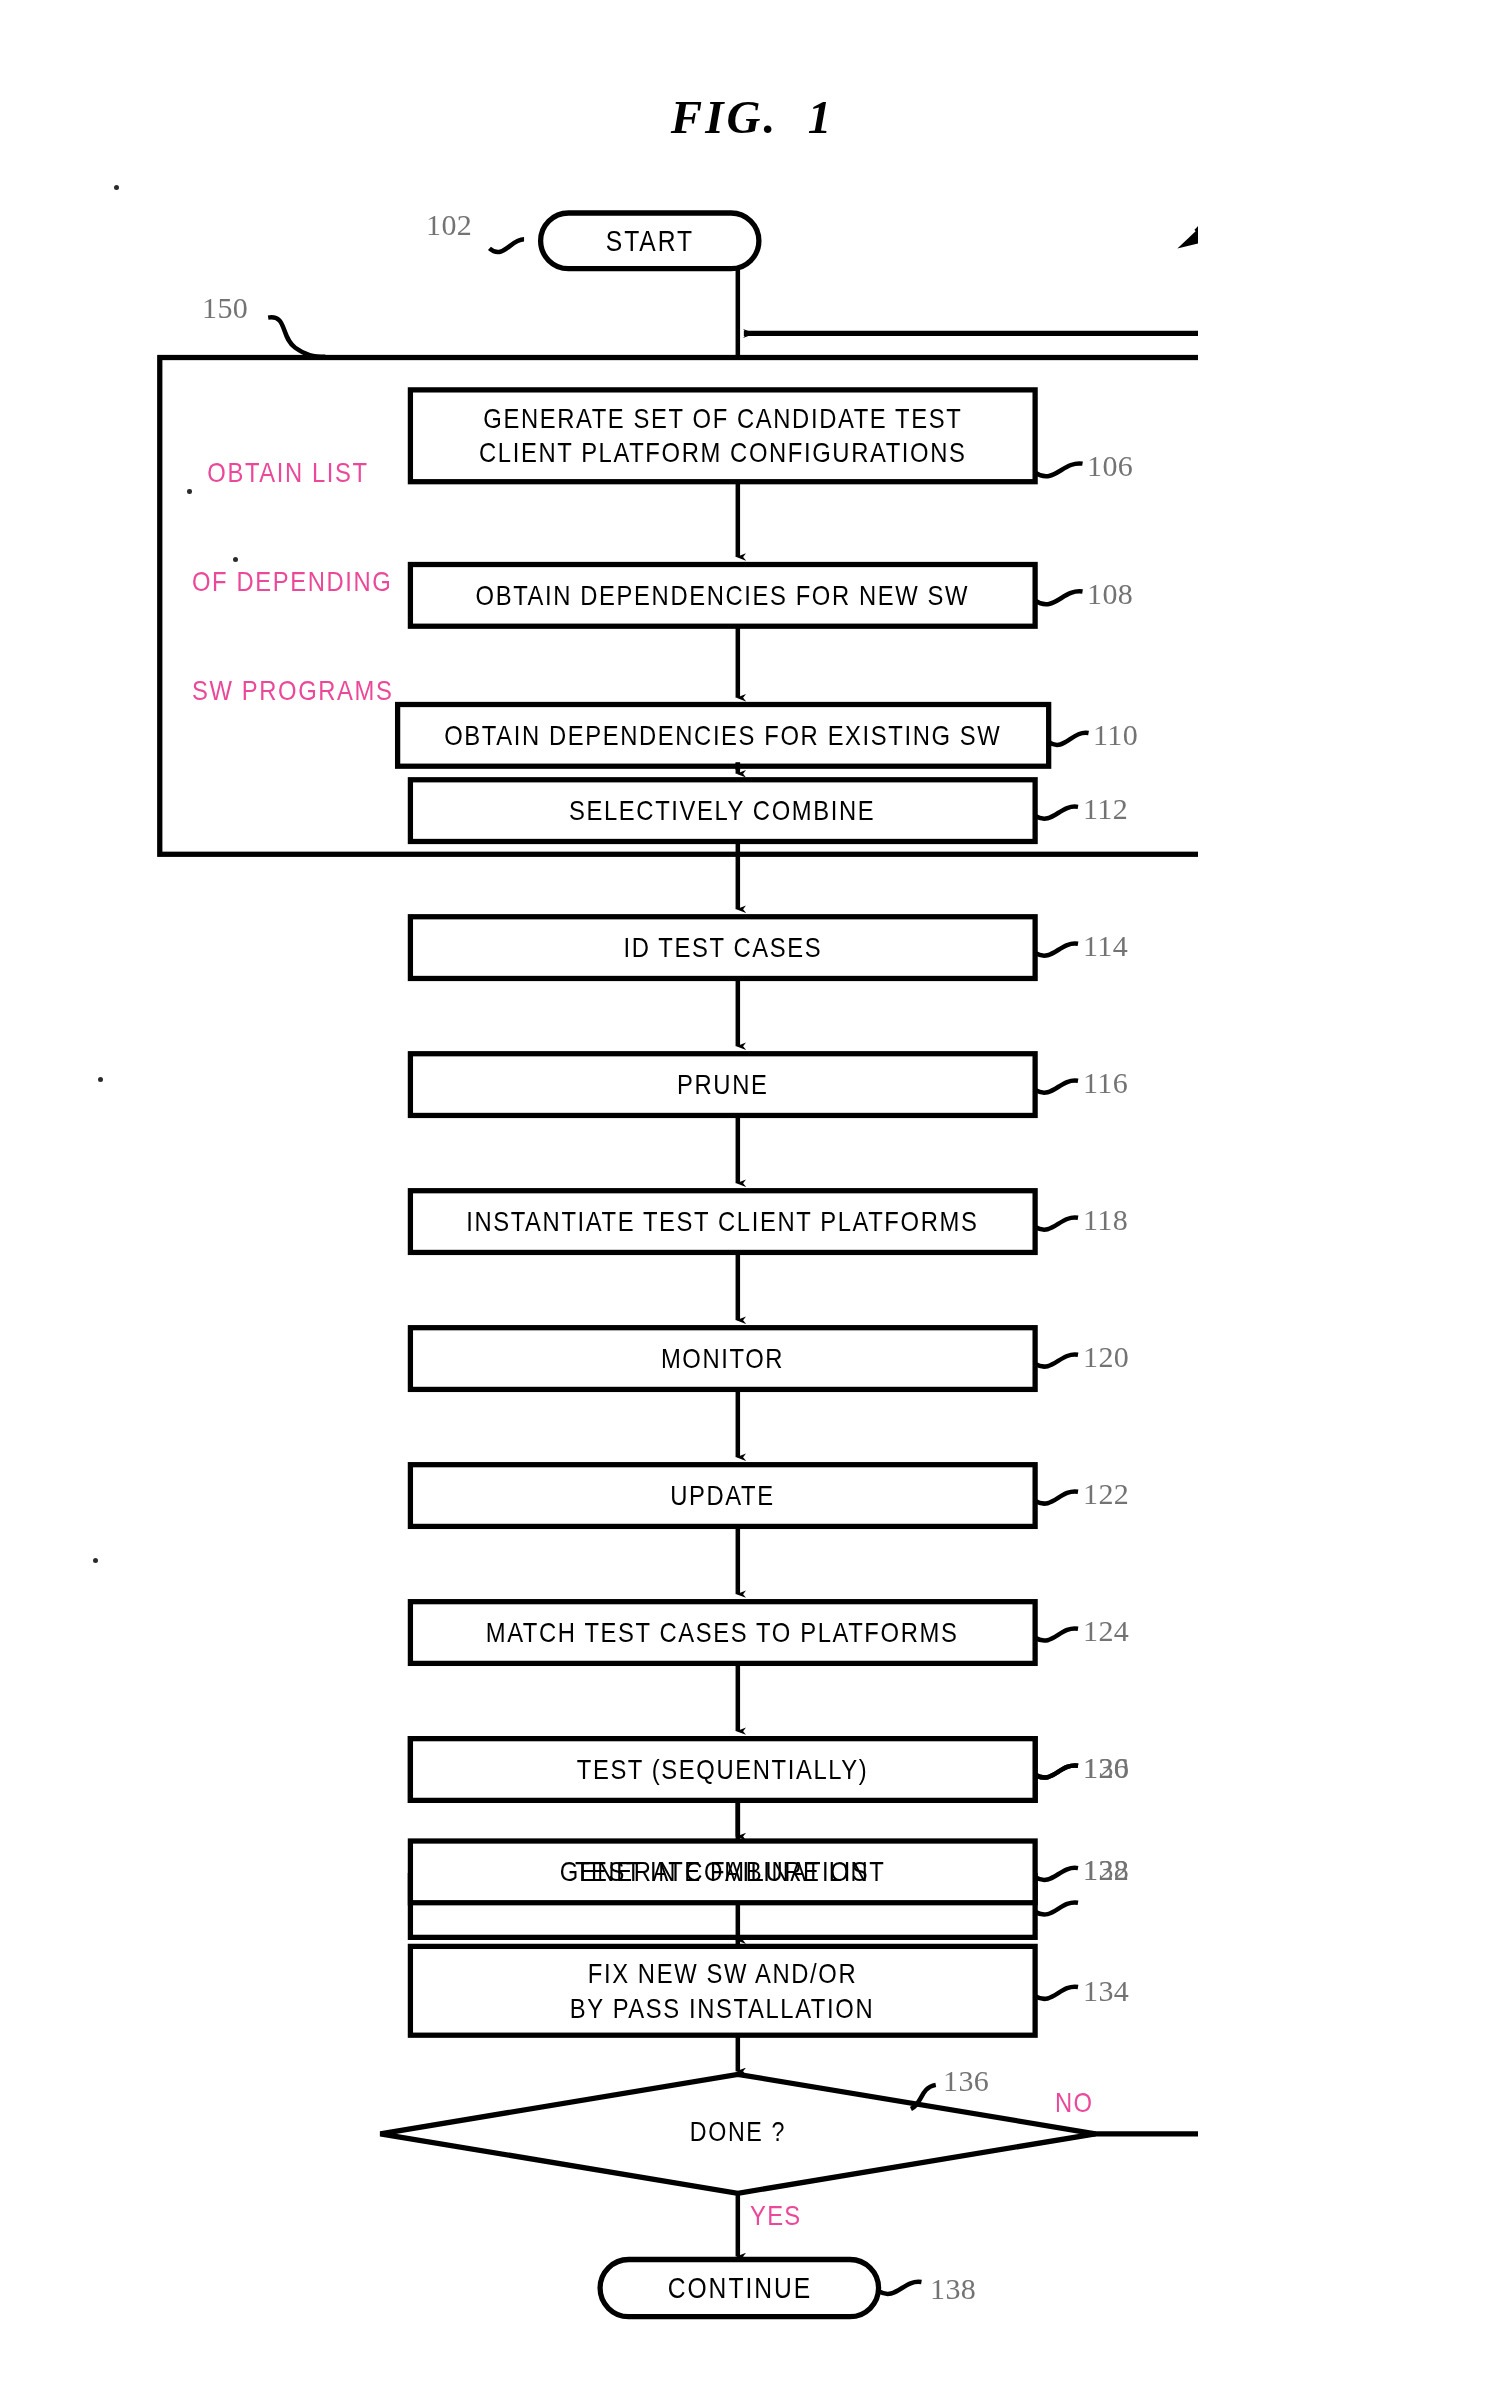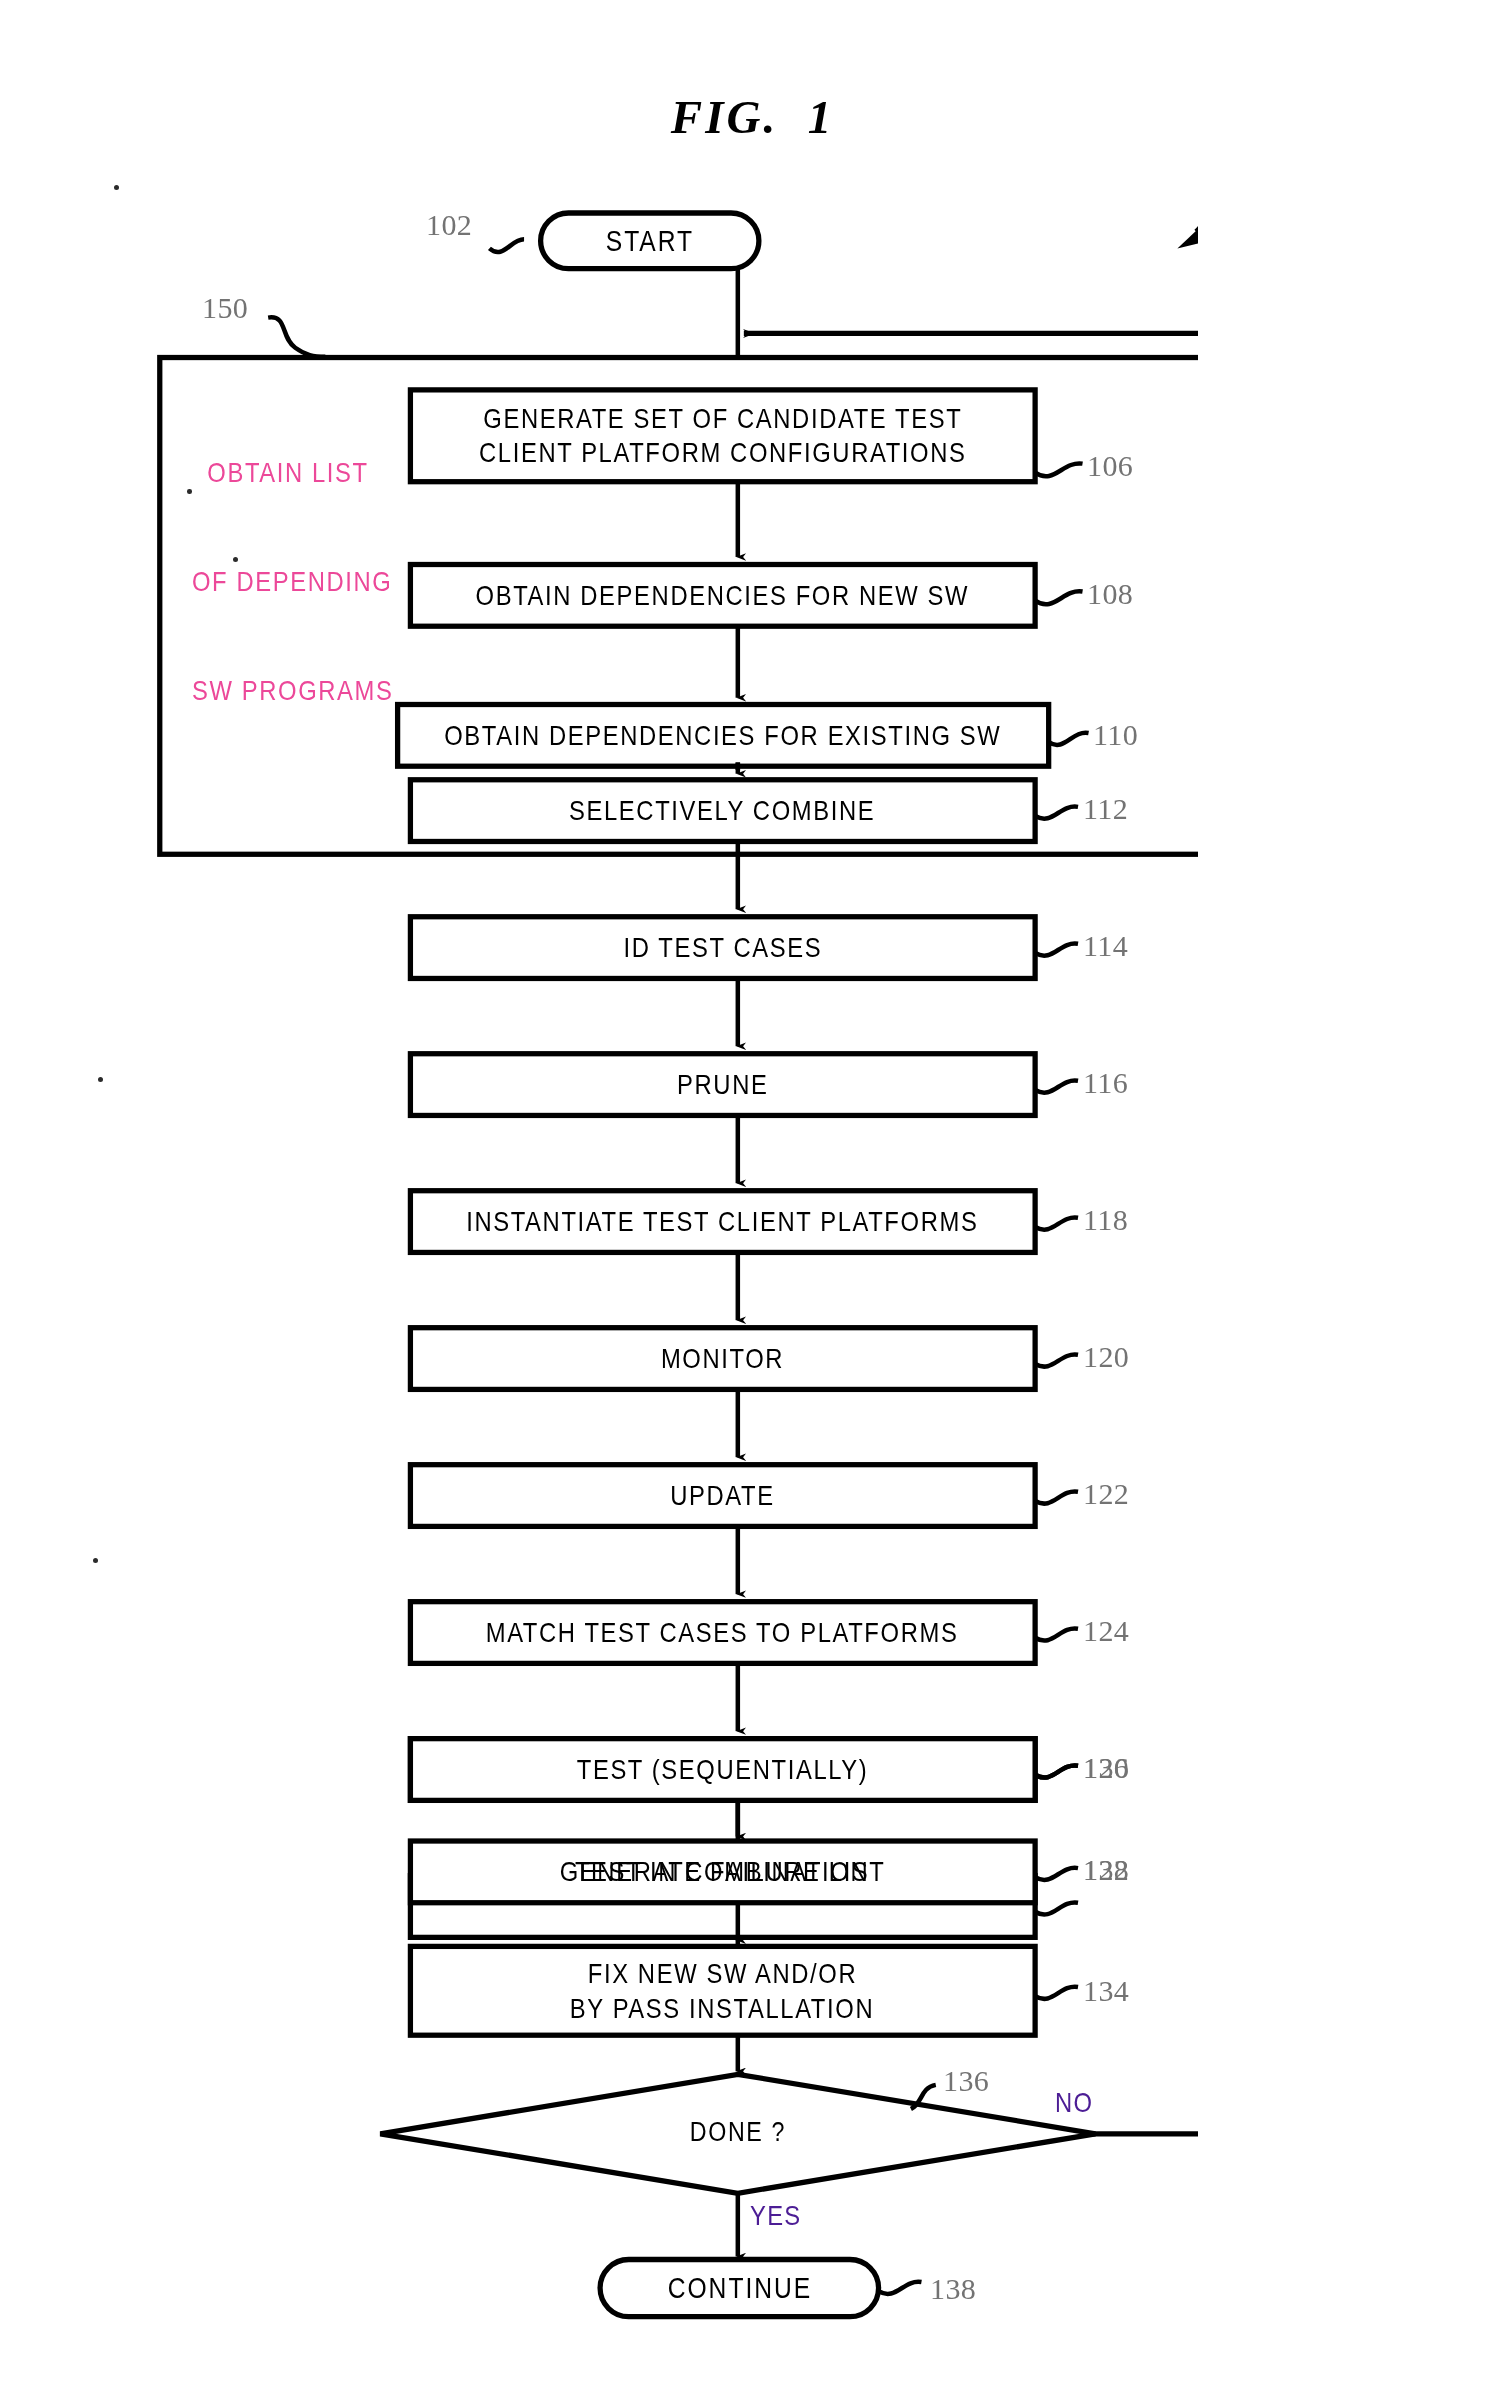--- a/index.html
+++ b/index.html
@@ -73,21 +73,21 @@
     color: #737373;
     letter-spacing: 0.4px;
     white-space: pre;
   }
   
   .branch-label {
     position: absolute;
     font-family: "Liberation Sans Narrow", "Liberation Sans", sans-serif;
     font-size: 28px;
     letter-spacing: 1.5px;
-    color: #4c1d95;
+    color: #ec4899;
     white-space: pre;
   }
   .branch-label > span { display:block; transform: scaleX(0.85); transform-origin: left center; }
   
   .group-label {
     position: absolute;
     text-align: center;
     font-family: "Liberation Sans Narrow", "Liberation Sans", sans-serif;
     font-size: 28px;
     letter-spacing: 1.9px;

